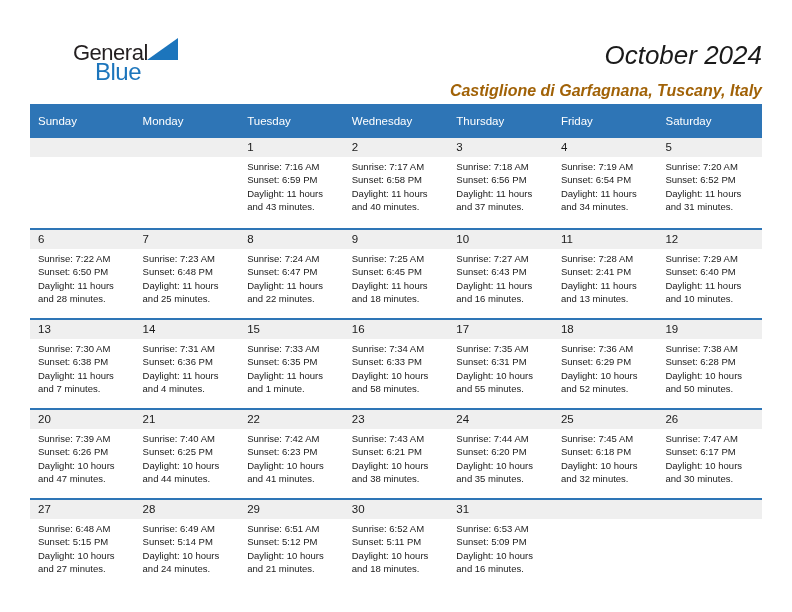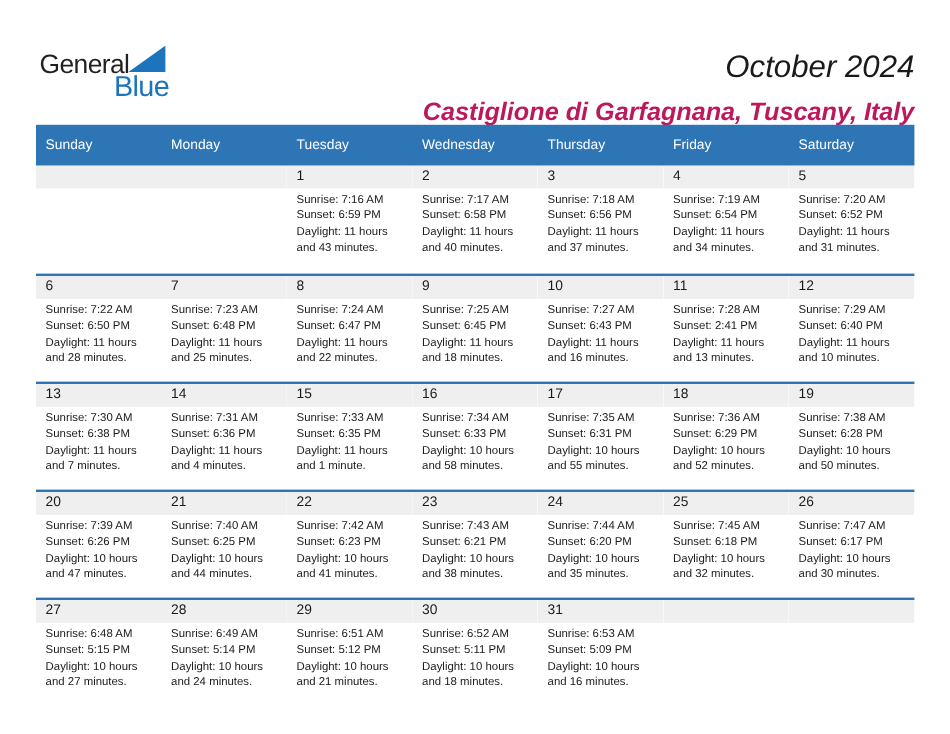--- a/index.html
+++ b/index.html
@@ -1,29 +1,29 @@
 <!DOCTYPE html>
 <html style="--header-bg: #2E75B6; --week-line: #2E75B6; --band-bg: #EFEFEF; --logo-blue: #1C75BC;"><head>
 <meta charset="utf-8">
 <style>
   html,body { margin:0; padding:0; background:#ffffff; }
   body { width:792px; height:612px; font-family:"Liberation Sans", sans-serif; }
   .page { position:relative; width:792px; height:612px; background:#ffffff; overflow:hidden; }
 
   
   .logo { position:absolute; left:33px; top:38px; width:114px; }
-  .logo-row1 { display:flex; align-items:flex-end; }
+  .logo-row1 { display:flex; align-items:flex-end;margin-left:40px; }
   .logo-general { font-size:22px; color:#231f20; letter-spacing:-0.5px; }
   .logo-tri { margin-left:-1px; margin-bottom:2px; }
   .logo-row2 { text-align:right; margin-top:-8px; padding-right:6px; }
   .logo-blue { font-size:24px; color:var(--logo-blue); letter-spacing:-0.5px; }
 
   .titles { position:absolute; right:30px; top:40px; text-align:right;font-style:italic; }
   .cal-title { font-size:26px; color:#1a1a1a; }
-  .cal-subtitle { font-size:21px; font-weight:bold; color:#be185d; margin-top:11px; }
+  .cal-subtitle { font-size:16px; font-weight:bold; color:#a16207; margin-top:11px; }
 
   
   .calendar { position:absolute; left:30px; top:104px; width:732px; }
   .weekday-row { display:flex; background:var(--header-bg); height:34px; align-items:center; }
   .weekday-cell { flex:1; color:#ffffff; font-size:11.5px; padding-left:8px; overflow:hidden; white-space:nowrap; }
 
   .week { display:flex; border-top:2px solid var(--week-line); height:88px; }
   .week.first { border-top:none; height:90px; }
   .day { flex:1; display:flex; flex-direction:column; overflow:hidden; }
   .date-band { background:var(--band-bg); height:19px; flex:0 0 19px; font-size:11.5px; color:#1a1a1a; padding:3px 0 0 8px; box-sizing:border-box; }

